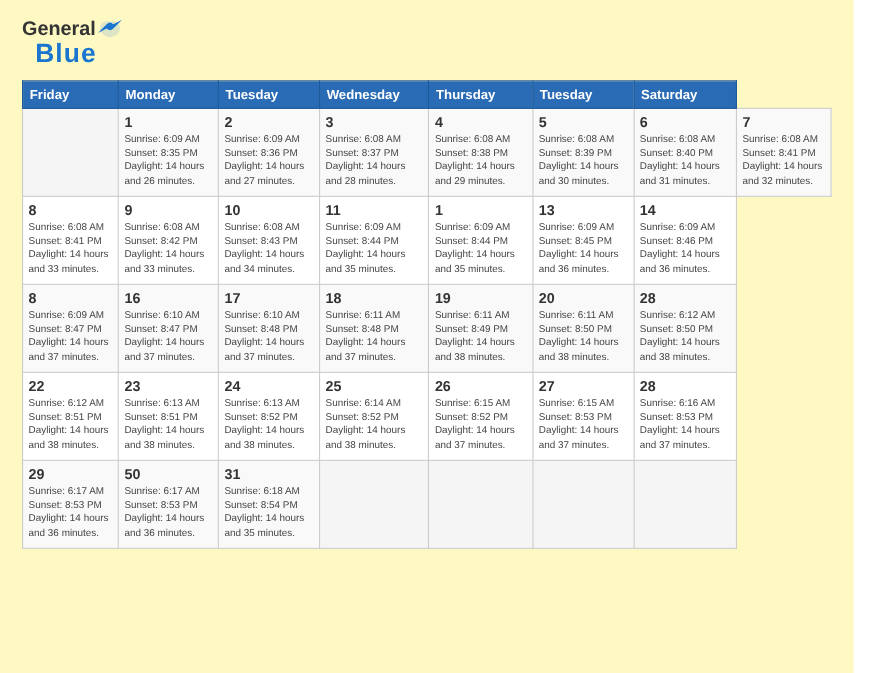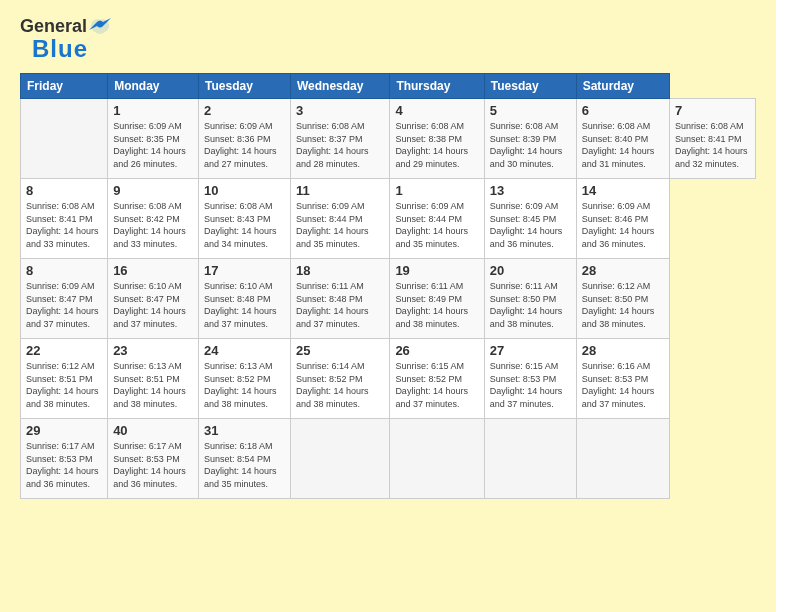--- a/index.html
+++ b/index.html
@@ -239,21 +239,21 @@
           <td><span class="day-number">28</span><span class="day-info" style="white-space: pre-line;">Sunrise: 6:16 AM
 Sunset: 8:53 PM
 Daylight: 14 hours
 and 37 minutes.</span></td>
         </tr>
         <tr>
           <td><span class="day-number">29</span><span class="day-info" style="white-space: pre-line;">Sunrise: 6:17 AM
 Sunset: 8:53 PM
 Daylight: 14 hours
 and 36 minutes.</span></td>
-          <td><span class="day-number">40</span><span class="day-info" style="white-space: pre-line;">Sunrise: 6:17 AM
+          <td><span class="day-number">50</span><span class="day-info" style="white-space: pre-line;">Sunrise: 6:17 AM
 Sunset: 8:53 PM
 Daylight: 14 hours
 and 36 minutes.</span></td>
           <td><span class="day-number">31</span><span class="day-info" style="white-space: pre-line;">Sunrise: 6:18 AM
 Sunset: 8:54 PM
 Daylight: 14 hours
 and 35 minutes.</span></td>
           <td class="empty-cell"></td>
           <td class="empty-cell"></td>
           <td class="empty-cell"></td>

